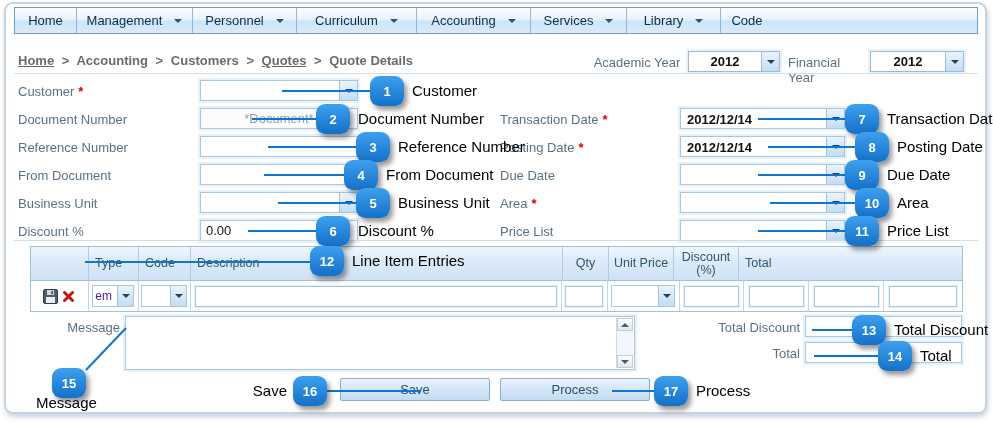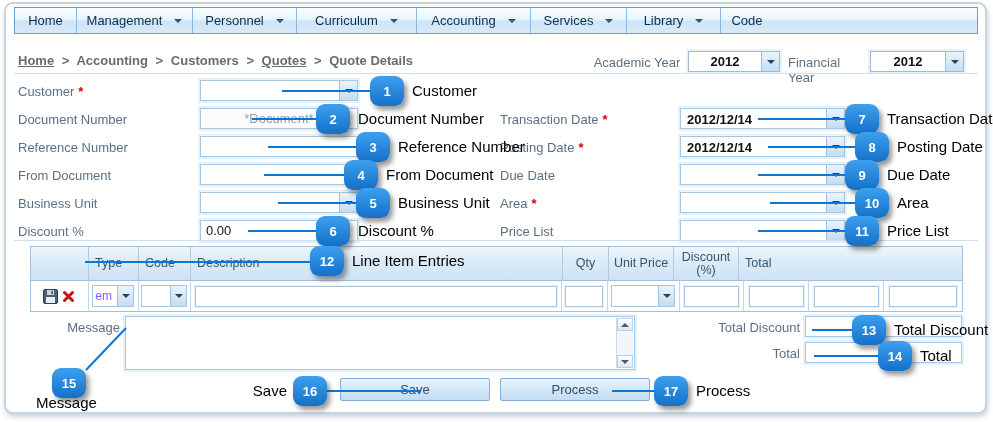--- a/index.html
+++ b/index.html
@@ -49,21 +49,21 @@
       box-sizing:border-box;padding-left:6px;font-size:12.5px;line-height:13px;}
   .hc.ctr{justify-content:center;text-align:center;padding-left:0;}
   .hc:last-child{border-right:none;}
   .tbody{height:30px;background:#fff;}
   .bc-cell{display:flex;align-items:center;border-right:1px solid #c3d7ea;box-sizing:border-box;position:relative;}
   .bc-cell:last-child{border-right:none;}
   .cellin{height:21px;border:1px solid #a6c6e2;box-shadow:0 0 0 1px #e7f1fa;box-sizing:border-box;
           background:#fff;font-family:inherit;font-size:12px;padding:0 3px;outline:none;width:90%;margin:0 auto;}
   .ddm{position:relative;height:22px;background:#fff;border:1px solid #a6c6e2;box-sizing:border-box;
        margin:0 auto;cursor:pointer;}
-  .ddm .val{position:absolute;left:2px;top:3px;font-size:12px;color:#8b5cf6;overflow:hidden;white-space:nowrap;}
+  .ddm .val{position:absolute;left:2px;top:3px;font-size:12px;color:#4c1d95;overflow:hidden;white-space:nowrap;}
   .ddm .btn{position:absolute;right:0;top:0;bottom:0;width:15px;border-left:1px solid #9cc0df;
             background:linear-gradient(180deg,#eaf4fc,#c3ddf2);display:flex;align-items:center;justify-content:center;}
   .ddm .btn::after{content:"";border-left:4px solid transparent;border-right:4px solid transparent;
                    border-top:4px solid #24435f;}
   
   .msgbox{position:absolute;left:125px;top:316px;width:510px;height:54px;border:1px solid #a6c6e2;
           box-shadow:0 0 0 2px #e7f1fa;box-sizing:border-box;background:#fff;}
   .sbar{position:absolute;right:1px;top:1px;bottom:1px;width:16px;background:#f2f6fa;border-left:1px solid #cfdae4;}
   .sbtn{position:absolute;left:0;right:0;height:13px;background:linear-gradient(180deg,#fdfefe,#dde7ef);
         border:1px solid #c2cfda;box-sizing:border-box;display:flex;align-items:center;justify-content:center;}

